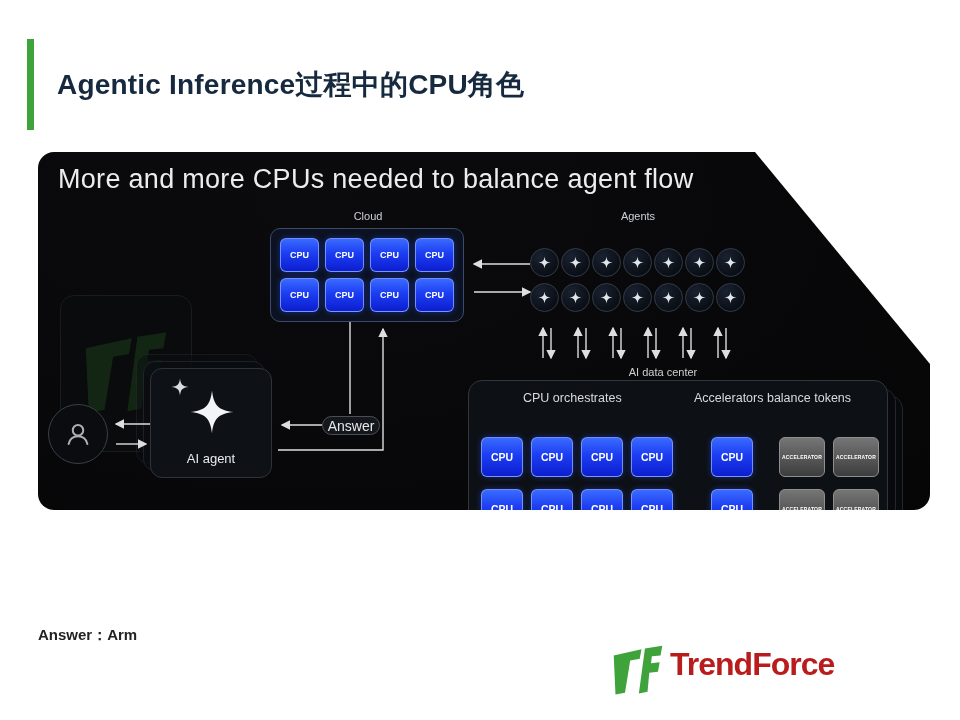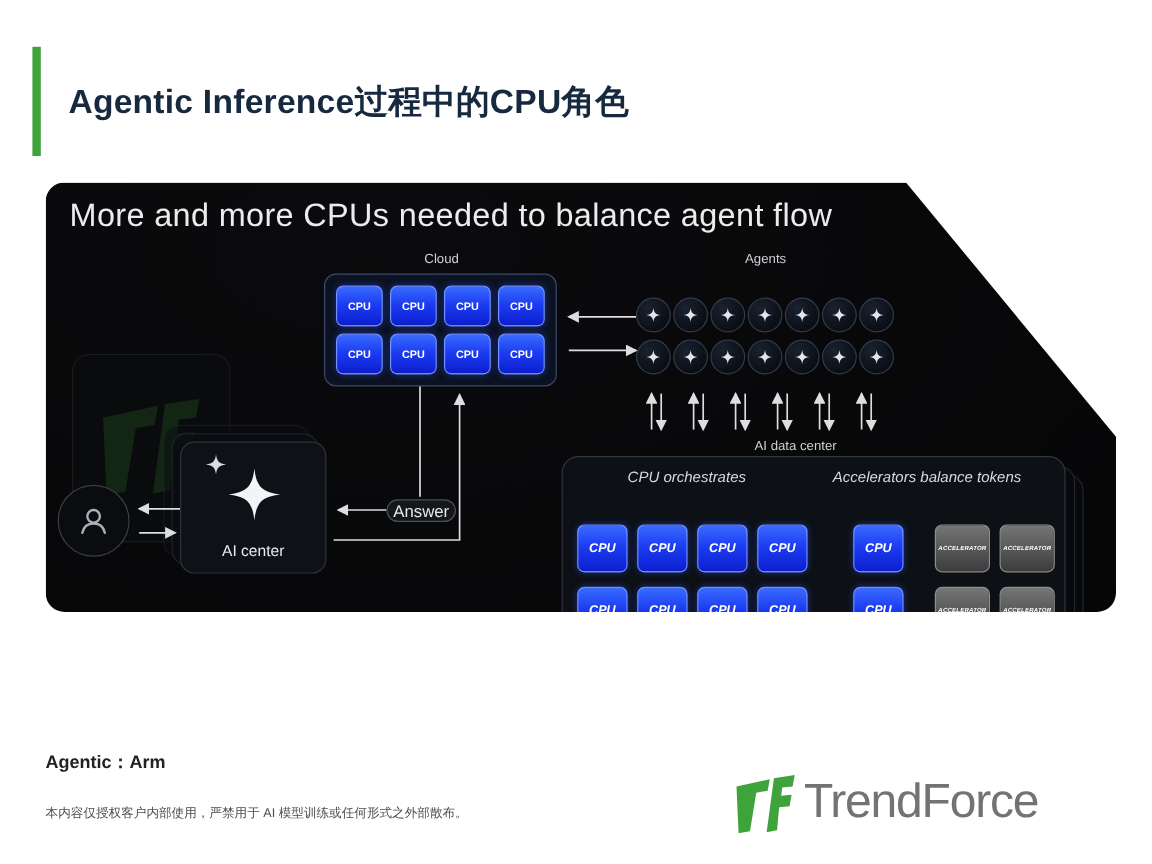--- a/index.html
+++ b/index.html
@@ -39,21 +39,21 @@
   .agents-row{position:absolute;display:flex;gap:2px;z-index:2;}
   .agent-circle{width:29px;height:29px;border-radius:50%;
                 background:radial-gradient(circle at 35% 30%,#1a2230,#0a0e15 72%);
                 border:1px solid #333c4c;display:flex;align-items:center;justify-content:center;
                 box-sizing:border-box;color:#e2e6eb;}
 
   
   .dc-layer{position:absolute;width:420px;height:182px;border-radius:14px;background:#07090c;
             border:1px solid #23262b;z-index:1;box-sizing:border-box;}
   .dc-panel{position:absolute;left:430px;top:228px;width:420px;height:182px;border-radius:14px;
-            background:#0d1014;border:1px solid #31363d;z-index:2;box-sizing:border-box;font-style:italic;}
+            background:#0d1014;border:1px solid #31363d;z-index:2;box-sizing:border-box;}
   .dc-sec-label{position:absolute;top:10px;font-size:12.5px;color:#d8dadd;}
   .dc-row{position:absolute;left:12px;display:flex;gap:8px;align-items:center;}
   .spacer{height:1px;}
 
   
   .left-window{position:absolute;left:22px;top:143px;width:130px;height:155px;border-radius:14px;
                background:#0a0b0c;border:1px solid #1a1b1d;z-index:1;display:flex;
                align-items:center;justify-content:center;}
   .person{position:absolute;left:10px;top:252px;width:60px;height:60px;border-radius:50%;
           background:#0a0c0f;border:1.5px solid #3a3f46;z-index:3;display:flex;
@@ -68,22 +68,22 @@
                background:#14171c;border:1px solid #4a4f57;z-index:4;display:flex;
                align-items:center;justify-content:center;font-size:14px;color:#e6e8ea;
                box-sizing:border-box;}
 
   .overlay{position:absolute;left:0;top:0;z-index:3;pointer-events:none;}
 
   
   .src{position:absolute;left:38px;top:626px;font-size:15px;font-weight:bold;color:#222;}
   .disc{position:absolute;left:38px;font-size:10.5px;color:#4d4d4d;}
   .logo-icon{position:absolute;left:612px;top:644px;width:52px;height:54px;color:#3FA33C;}
-  .logo-word{position:absolute;left:670px;top:646px;font-size:40px;font-weight:normal;
-             color:#737373;letter-spacing:-1px;}
+  .logo-word{position:absolute;left:670px;top:646px;font-size:32px;font-weight:bold;
+             color:#b91c1c;letter-spacing:-1px;}
 </style>
 </head>
 <body>
 
 <svg width="0" height="0" style="position:absolute">
   <symbol id="spark" viewBox="-16 -16 32 32">
     <path d="M0 -15 C1.2 -4.5 4.5 -1.2 15 0 C4.5 1.2 1.2 4.5 0 15 C-1.2 4.5 -4.5 1.2 -15 0 C-4.5 -1.2 -1.2 -4.5 0 -15 Z" fill="currentColor"></path>
   </symbol>
   <symbol id="tf-mark" viewBox="0 0 60 60">
     <path d="M2 12 L34 5 L32 16 L21 18 L15 55 L4 57 Z" fill="currentColor"></path>
@@ -262,26 +262,25 @@
     </div>
     <div class="card-layer" style="left:98px;top:202px;opacity:.5"></div>
     <div class="card-layer" style="left:105px;top:209px;opacity:.8"></div>
     <div class="agent-card">
       <svg width="18" height="18" style="position:absolute;left:20px;top:9px;color:#d8dde3">
           <use href="#spark"></use>
         </svg>
       <svg width="46" height="46" style="position:absolute;left:38px;top:20px;color:#f2f4f7">
           <use href="#spark"></use>
         </svg>
-      <div class="agent-card-label">AI center</div>
+      <div class="agent-card-label">AI agent</div>
     </div>
     <div class="answer-pill">Answer</div>
 
   </div>
 
-  <div class="src">Agentic：Arm</div>
-  <div class="disc" style="top:671px">本内容仅授权客户内部使用，严禁用于 AI 模型训练或任何形式之外部散布。</div>
+  <div class="src">Answer：Arm</div>
   <svg class="logo-icon">
       <use href="#tf-mark"></use>
     </svg>
   <div class="logo-word">TrendForce</div>
 
 </div>
 
 </body></html>

